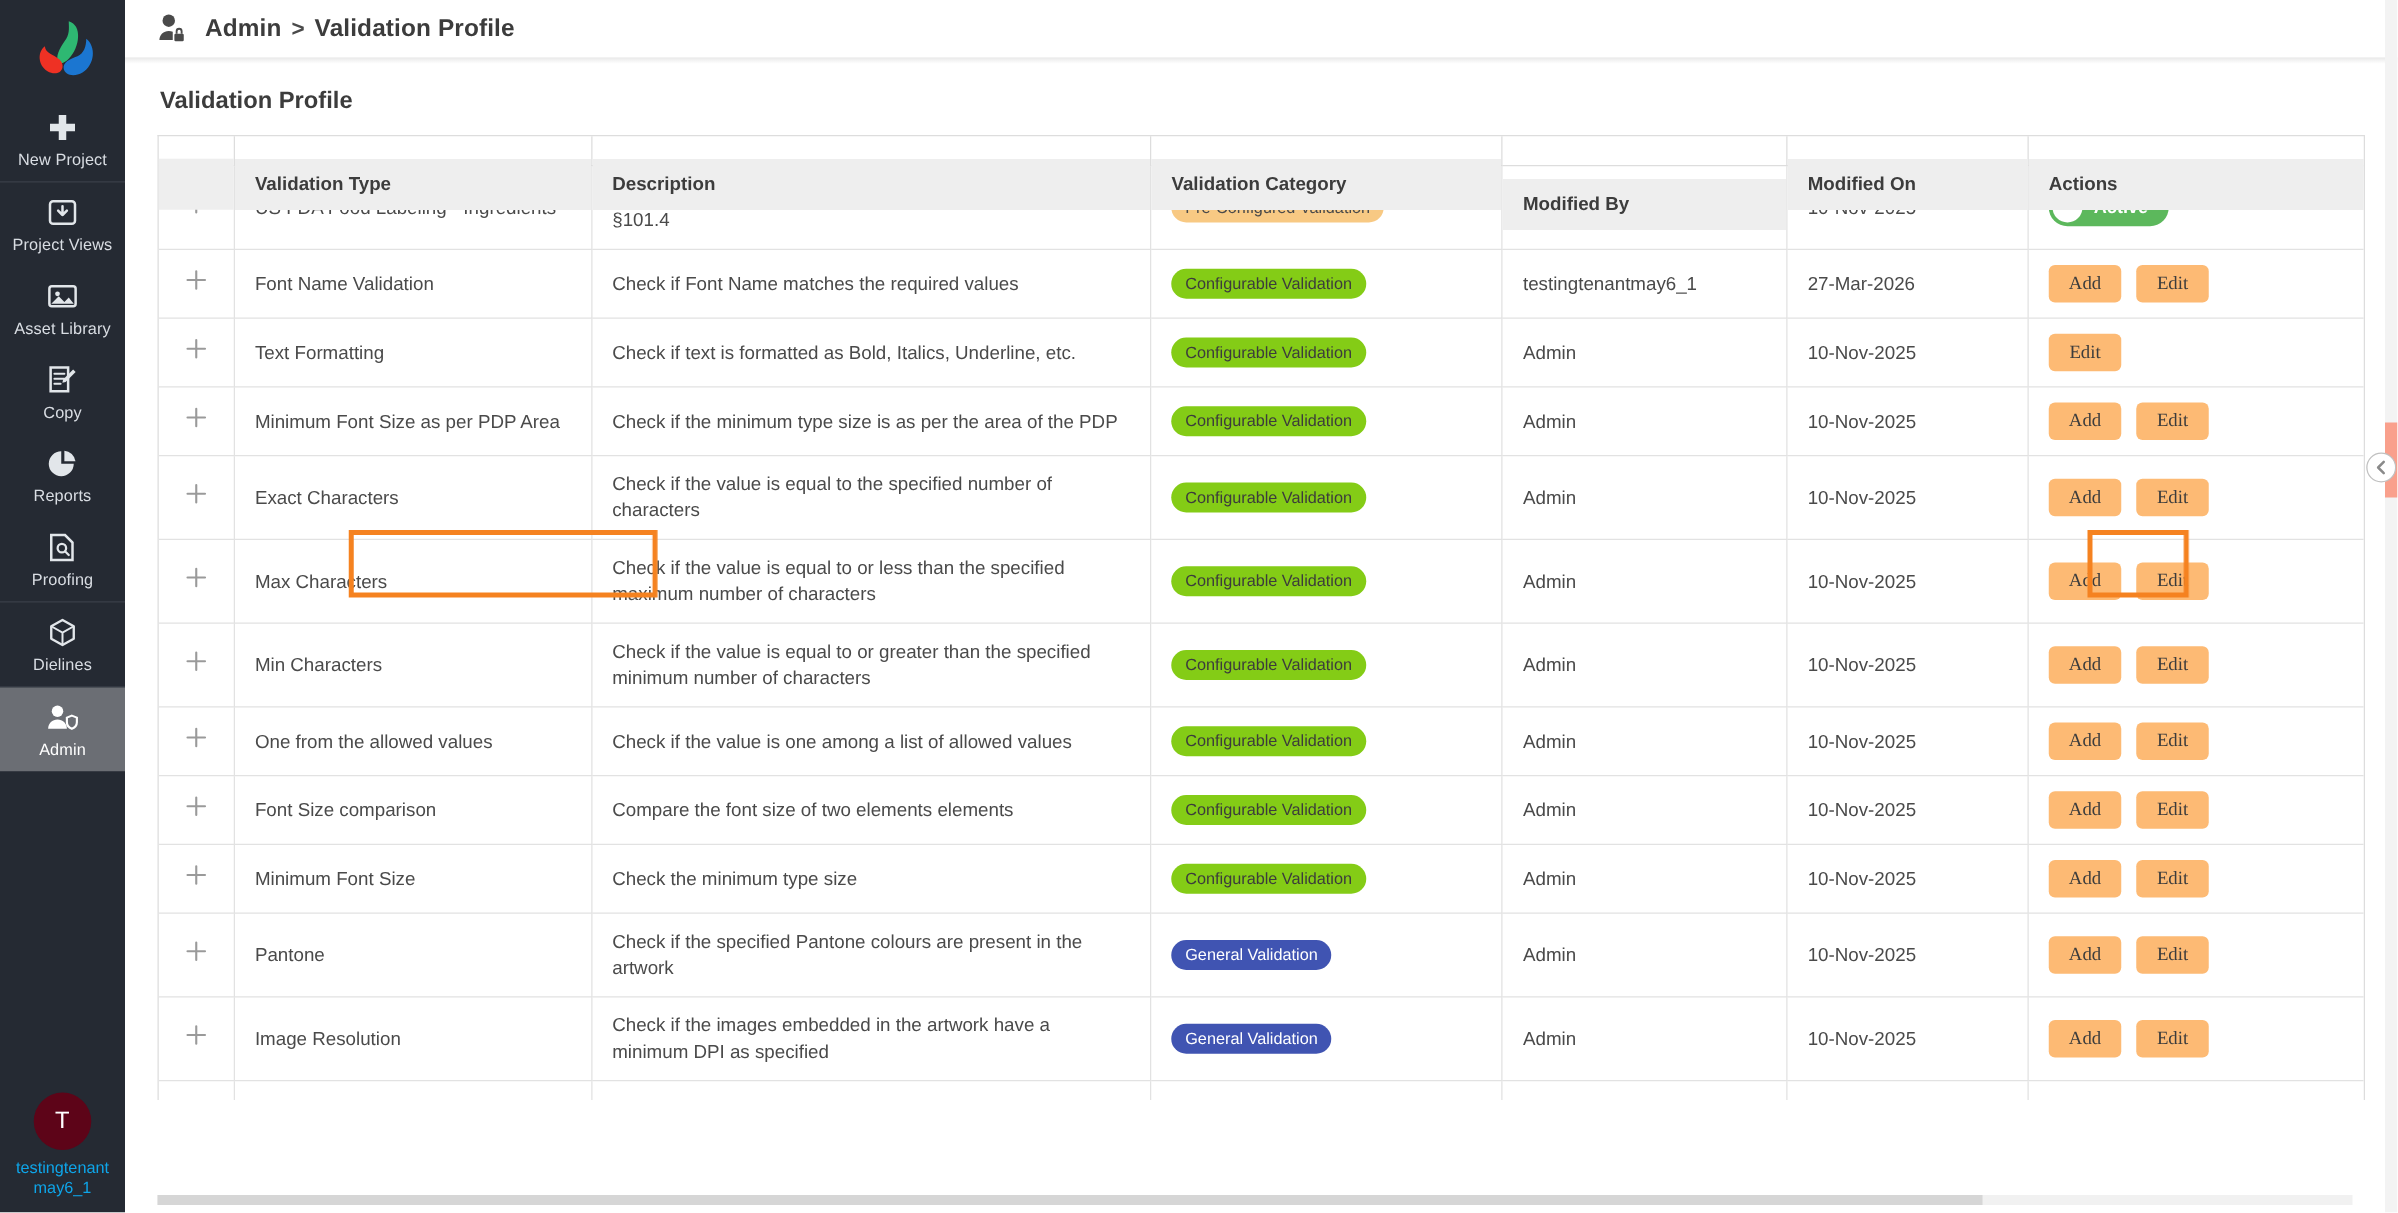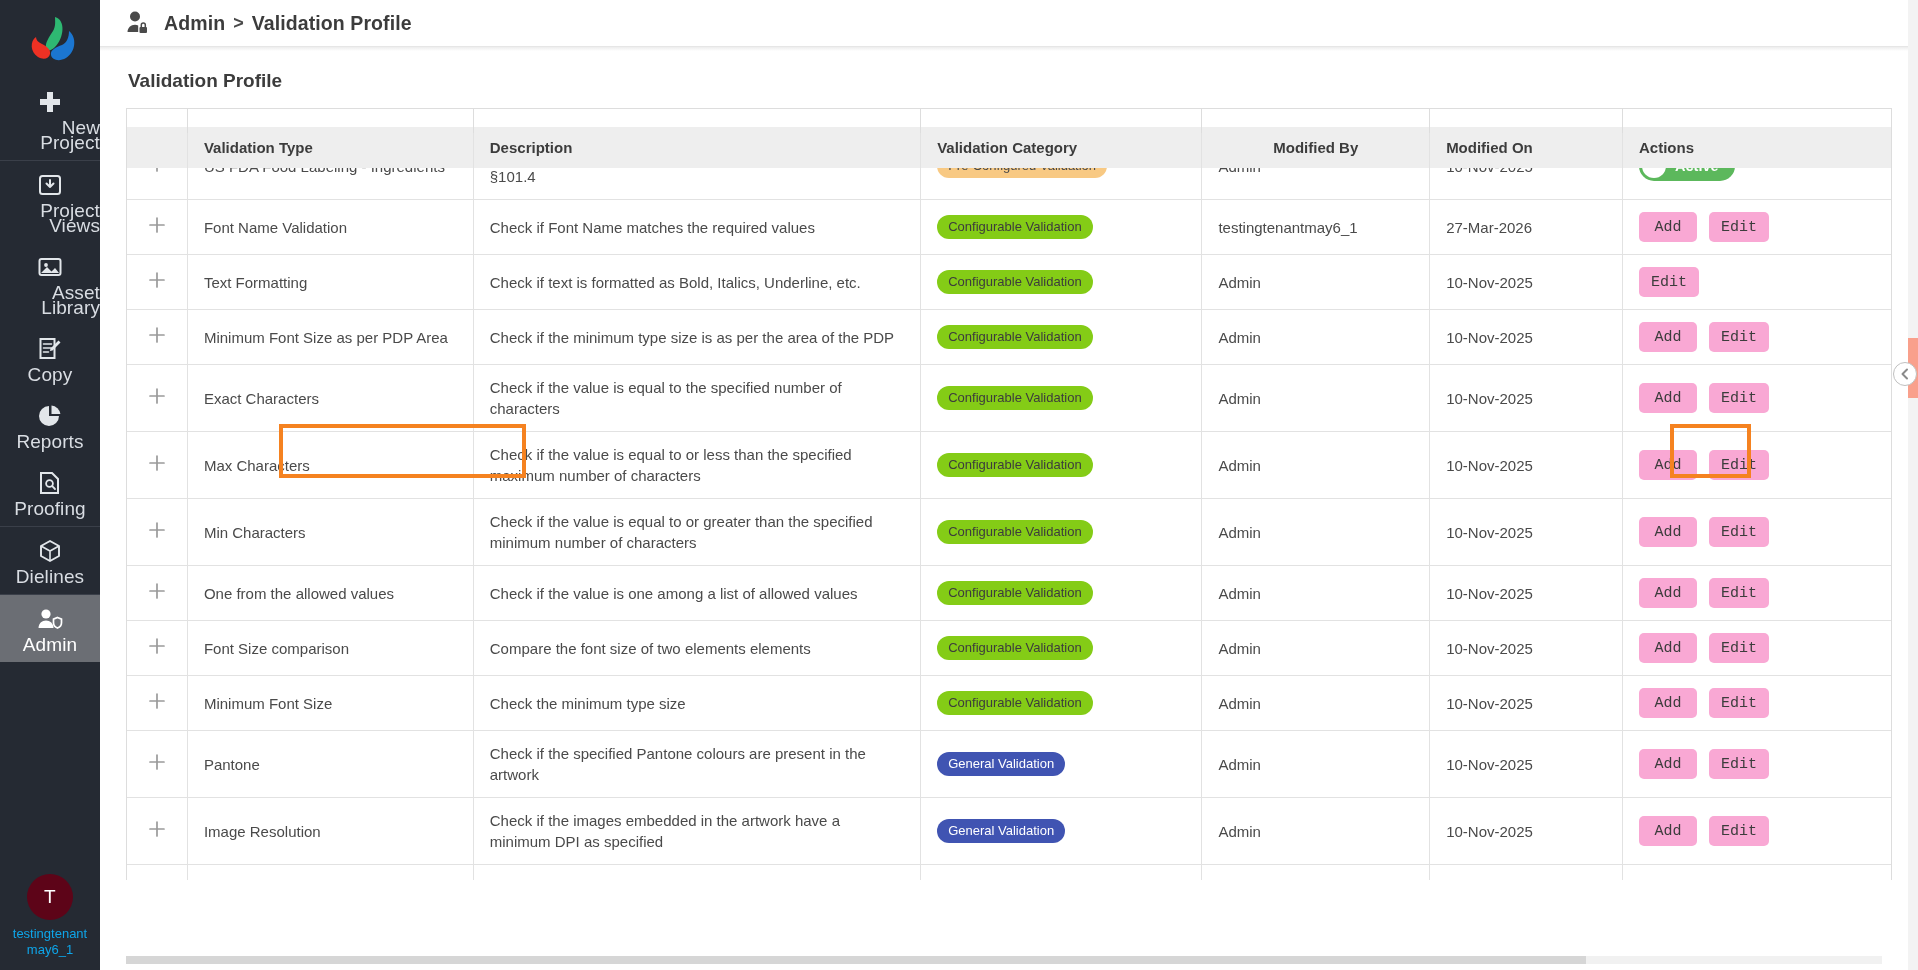--- a/index.html
+++ b/index.html
@@ -23,21 +23,21 @@
   .logo { width: 56px; height: 50px; }
 
   .nav-item {
     width: 100%;
     display: flex; flex-direction: column; align-items: center; justify-content: center;
     padding: 9px 0 10px 0;
     color: #d9dde3;
     cursor: pointer;
   }
   .nav-item .ico { height: 28px; display: flex; align-items: flex-end; justify-content: center; }
-  .nav-item .lbl { font-size: 19px; line-height: 15px; margin-top: 5px; text-align: right; letter-spacing: .1px; }
+  .nav-item .lbl { font-size: 13px; line-height: 15px; margin-top: 5px; text-align: left; letter-spacing: .1px; }
   .nav-item.active { background: #6b6e74; color: #fff; }
   .nav-sep { width: 100%; height: 1px; background: #3a3f49; }
 
   .sidebar-spacer { flex: 1 1 auto; }
   .user-block {
     width: 100%; display: flex; flex-direction: column; align-items: center;
     padding-bottom: 12px; cursor: pointer;
   }
   .avatar {
     width: 46px; height: 46px; border-radius: 50%;
@@ -118,23 +118,23 @@
   }
   .badge.pre   { background: #f8c983; color: #4a4a4a; }
   .badge.conf  { background: #84cc16; color: #3c3c3c; }
   .badge.gen   { background: #4054b2; color: #ffffff; }
 
   
   .actions-cell { white-space: nowrap; }
   .btn {
     display: inline-flex; align-items: center; justify-content: center;
     min-width: 58px; height: 30px;
-    background: #f9a8d4; color: #3c3c3c;
+    background: #fdba74; color: #3c3c3c;
     border: none; border-radius: 5px;
-    font-size: 15px; font-family: Liberation Mono, monospace;
+    font-size: 15px; font-family: Liberation Serif, serif;
     padding: 0 12px; margin-right: 12px;
     cursor: pointer;
     text-align: right;
   }
   .toggle {
     display: inline-flex; align-items: center;
     height: 30px; border-radius: 16px;
     background: #5cb85c; color: #fff;
     padding: 0 16px 0 3px; font-size: 14.5px; font-weight: bold;
     cursor: pointer; vertical-align: middle;
@@ -319,21 +319,21 @@
               <col class="c-by">
               <col class="c-on">
               <col class="c-act">
           </colgroup>
           <thead>
             <tr>
               <th style="top: 18px;"></th>
               <th style="top: 18px;">Validation Type</th>
               <th style="top: 18px;">Description</th>
               <th style="top: 18px;">Validation Category</th>
-              <th style="top: 18px; text-align: center;">Modified By</th>
+              <th style="top: 34px;">Modified By</th>
               <th style="top: 18px;">Modified On</th>
               <th style="top: 18px;">Actions</th>
             </tr>
           </thead>
           <tbody id="grid-body">
               <tr style="height: 54px; position: relative; top: 0px;">
                 <td class="expand-cell"><span class="plus-icon"><svg width="20" height="20" viewBox="0 0 20 20">
                       <path d="M10 3v14M3 10h14" stroke="#9a9a9a" stroke-width="1.7" stroke-linecap="round"></path>
                     </svg></span></td>
                 <td>US FDA Food Labeling - Ingredients</td>

